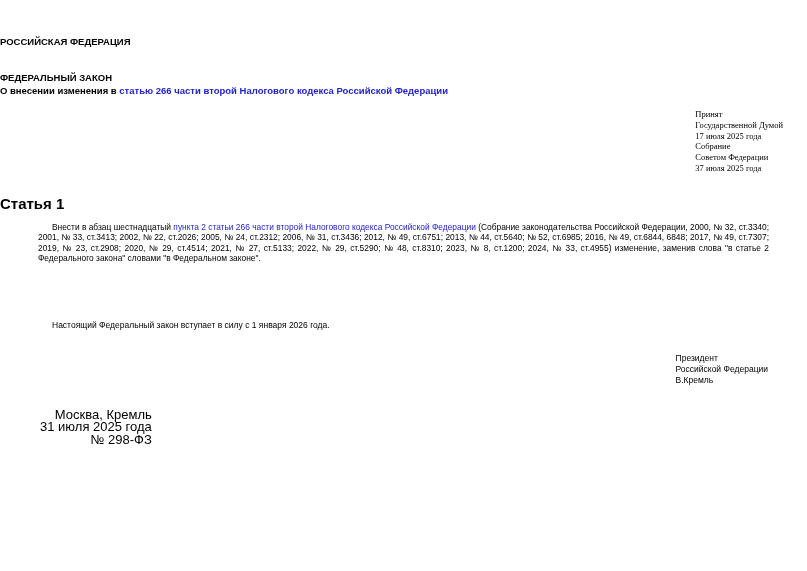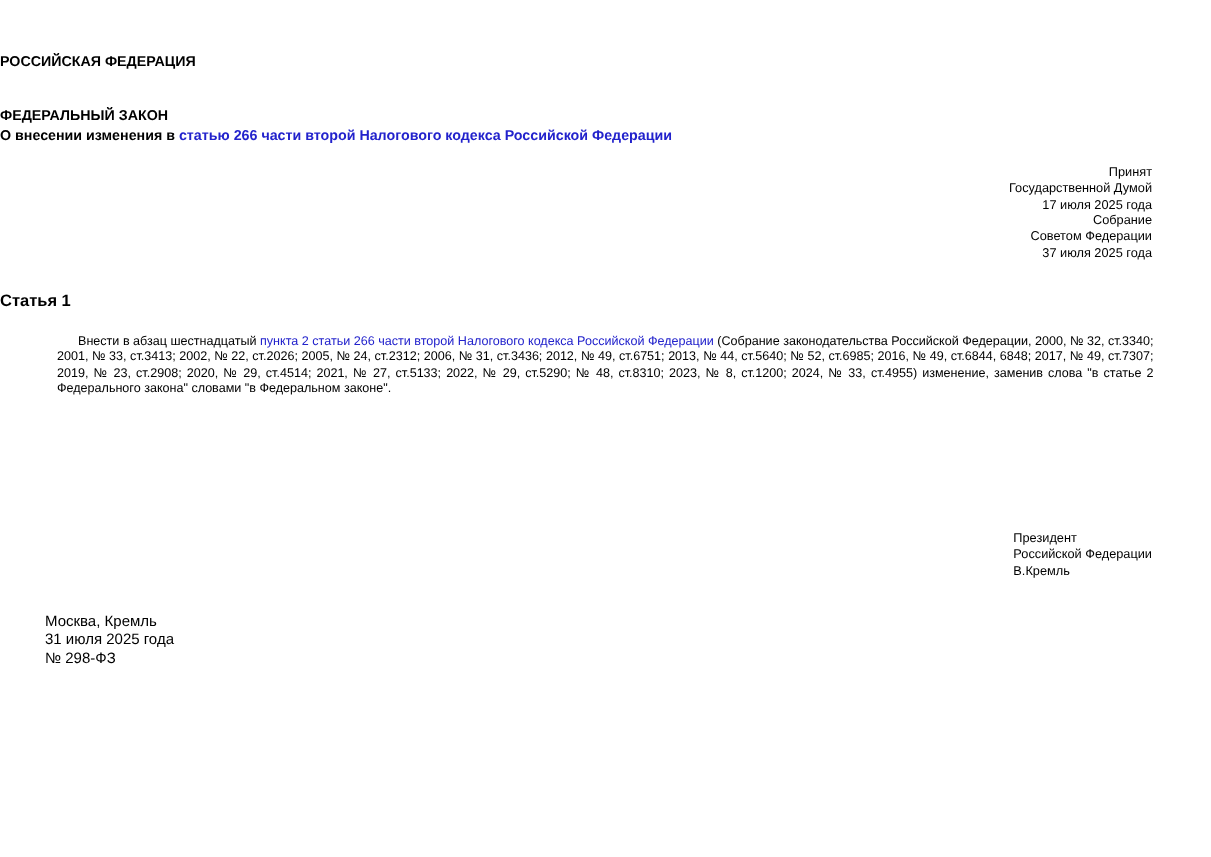--- a/index.html
+++ b/index.html
@@ -12,36 +12,36 @@
     overflow:hidden;
   }
   .center{position:absolute;left:0;right:0;}
   .bold{font-weight:bold;}
   .h-line{font-size:9.5px;}
   .header-country{top:36px;}
   .header-doctype{top:72px;}
   .header-title{top:75px;margin-top:10px;}
   .link{color:#2222cc;text-decoration:none;cursor:pointer;}
   .small{font-size:8.5px;line-height:10.8px;}
-  .adoption{position:absolute;top:109px;right:39px;text-align:right;}
-  .article-heading{font-size:11px;}
+  .adoption{position:absolute;top:109px;right:24px;font-family:Liberation Serif, serif;}
+  .article-heading{font-size:15px;}
   .art1-head{top:195px;}
   .art1-body{
     position:absolute;top:222px;left:38px;right:38px;
     font-size:8.4px;line-height:10.4px;
     text-align:justify;text-indent:14px;
   }
   .art2-head{top:289px;}
   .art2-body{
     position:absolute;top:320px;left:38px;right:38px;
     font-size:8.5px;line-height:10.5px;
     text-indent:14px;
   }
   .signature{position:absolute;top:353px;right:39px;}
-  .footer{position:absolute;top:409px;left:30px;font-size:10px;line-height:12.4px;}
+  .footer{position:absolute;top:409px;left:40px;font-size:13px;line-height:12.4px;text-align:right;}
 </style>
 </head>
 <body>
 
 <div class="page">
 
   <div class="center bold h-line header-country">РОССИЙСКАЯ ФЕДЕРАЦИЯ</div>
 
   <div class="center bold h-line header-doctype">ФЕДЕРАЛЬНЫЙ ЗАКОН</div>
 
@@ -54,20 +54,21 @@
     <div>Собрание</div>
     <div>Советом Федерации</div>
     <div>37 июля 2025 года</div>
   </div>
 
   <div class="center bold article-heading art1-head">Статья 1</div>
 
   <div class="art1-body"><span>Внести в абзац шестнадцатый </span><a class="link">пункта 2 статьи 266 части второй Налогового кодекса Российской Федерации</a><span> (Собрание законодательства Российской Федерации, 2000, № 32, ст.3340; 2001, № 33, ст.3413; 2002, № 22, ст.2026; 2005, № 24, ст.2312; 2006, № 31, ст.3436; 2012, № 49, ст.6751; 2013, № 44, ст.5640; № 52, ст.6985; 2016, № 49, ст.6844, 6848; 2017, № 49, ст.7307; 2019, № 23, ст.2908; 2020, № 29, ст.4514; 2021, № 27, ст.5133; 2022, № 29, ст.5290; № 48, ст.8310; 2023, № 8, ст.1200; 2024, № 33, ст.4955) изменение, заменив слова "в статье 2 Федерального закона" словами "в Федеральном законе".</span></div>
 
 
+  <div class="art2-body">Настоящий Федеральный закон вступает в силу с 1 января 2026 года.</div>
 
   <div class="signature small">
     <div>Президент</div>
     <div>Российской Федерации</div>
     <div>В.Кремль</div>
   </div>
 
   <div class="footer">
     <div>Москва, Кремль</div>
     <div>31 июля 2025 года</div>

